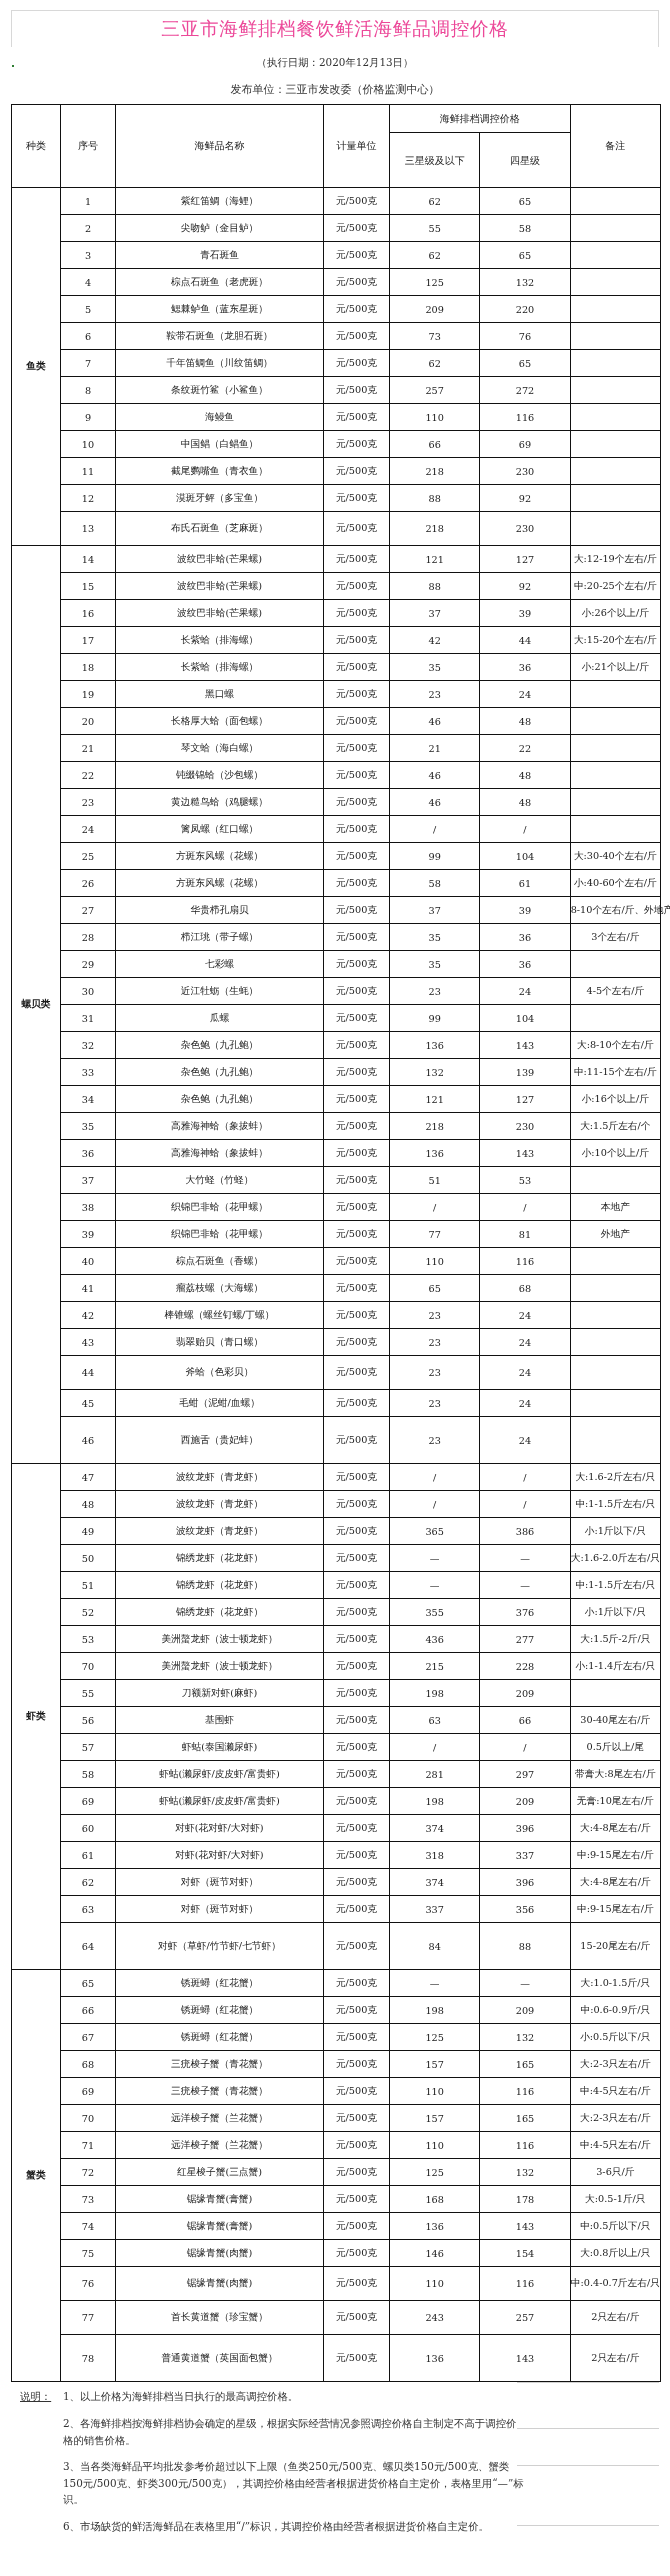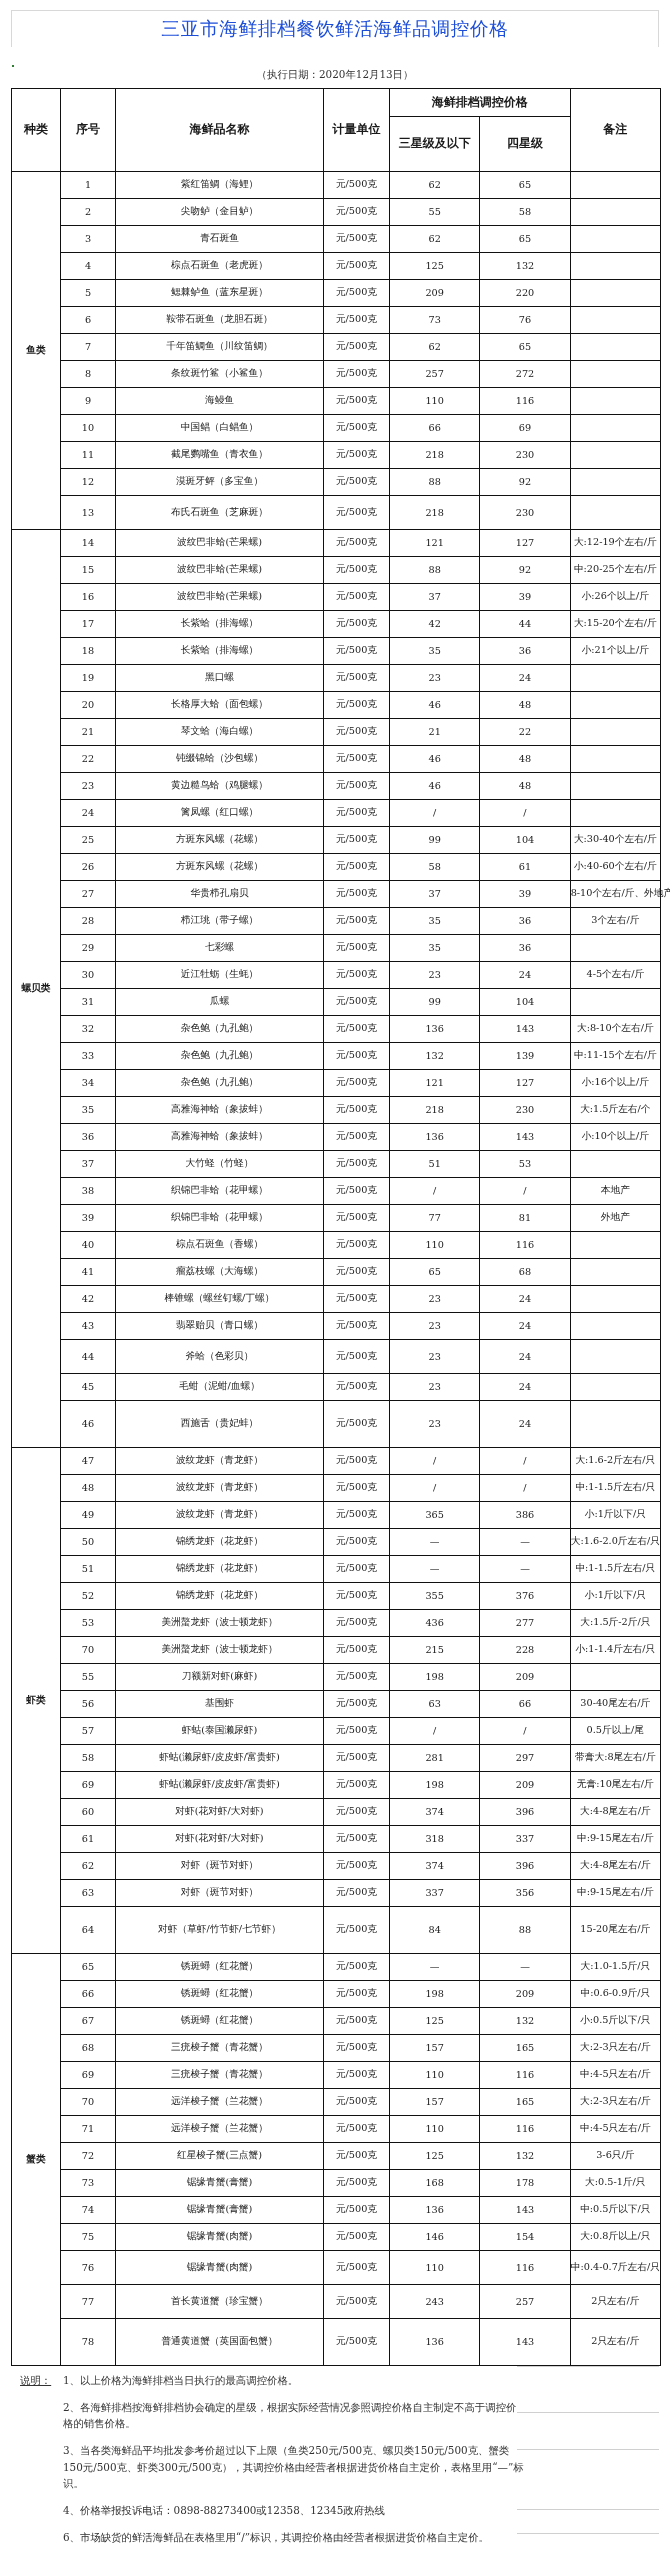--- a/index.html
+++ b/index.html
@@ -1,25 +1,25 @@
 <!DOCTYPE html>
 <html style="font-size:12px"><head>
 <meta charset="utf-8">
 <style>
   html, body { margin: 0; padding: 0; background: #ffffff; }
   body { width: 670px; font-family: "DejaVu Serif", "Liberation Serif", serif; color: #1a1a1a; }
   .page { position: relative; width: 670px; padding-top: 10.4px; }
   .title-frame { margin: 0 11px; border-top: 0.7px solid #d8d8d8; border-left: 0.7px solid #d8d8d8; border-right: 0.7px solid #d8d8d8; height: 36px; }
-  .title { text-align: center; font-size: 18.6px; line-height: 36px; letter-spacing: 0.7px; color: #1d4ed8; }
-  .subtitle { text-align: center; font-size: 10.4px; margin-top: 18px; height: 18px; line-height: 18px; color: #333; }
+  .title { text-align: center; font-size: 18.6px; line-height: 36px; letter-spacing: 0.7px; color: #ec4899; }
+  .subtitle { text-align: center; font-size: 10.4px; margin-top: 6px; height: 18px; line-height: 18px; color: #333; }
   .publisher { text-align: center; font-size: 11px; margin-top: 9px; height: 19.3px; line-height: 19.3px; color: #333; }
   .mark { position: absolute; left: 12px; top: 65px; width: 2.2px; height: 2.2px; background: #2e7d32; }
   table.prices { margin: 4.5px 0 0 11px; border-collapse: collapse; width: 650px; table-layout: fixed; }
   table.prices td, table.prices th { border: 0.7px solid #111; text-align: center; vertical-align: middle; padding: 0; font-size: 9.7px; }
-  table.prices th { font-weight: bold; font-size: 12px; }
+  table.prices th { font-weight: normal; font-size: 10px; }
   th.cat-h { width: 48px; } th.no-h { width: 54px; } th.name-h { width: 207px; } th.unit-h { width: 65px; }
   th.p3-h { width: 68px; } th.p4-h { width: 59px; }
   th.grp-h { height: 27px; font-size: 10.4px; }
   th.sub-h { height: 54px; font-size: 10.4px; line-height: 15px; }
   td.cat { font-weight: bold; font-size: 12px; }
   tr.row td { height: 26px; }
   tr.row.tall td { height: 33px; }
   tr.row.xtall td { height: 46px; }
   td.remark { font-size: 9.7px; white-space: nowrap; }
   .notes { margin: 0 11px; position: relative; font-size: 10.4px; line-height: 16.4px; color: #333; }
@@ -31,20 +31,21 @@
 </style>
 </head>
 <body>
 
 <div class="page">
   <div class="title-frame">
     <div class="title">三亚市海鲜排档餐饮鲜活海鲜品调控价格</div>
   </div>
   <div class="subtitle">（执行日期：2020年12月13日）</div>
   <div class="mark"></div>
+  <div class="publisher">发布单位：三亚市发改委（价格监测中心）</div>
 
   <table class="prices">
     <thead>
       <tr>
         <th class="cat-h" rowspan="2">种类</th>
         <th class="no-h" rowspan="2">序号</th>
         <th class="name-h" rowspan="2">海鲜品名称</th>
         <th class="unit-h" rowspan="2">计量单位</th>
         <th class="grp-h" colspan="2">海鲜排档调控价格</th>
         <th class="remark-h" rowspan="2">备注</th>
@@ -692,18 +693,17 @@
         <div class="grid-rule" style="top: 46px;"></div>
         <div class="grid-rule" style="top: 83px;"></div>
         <div class="grid-rule" style="top: 143px;"></div>
         <div class="grid-rule" style="top: 167px;"></div>
         <div class="grid-rule" style="top: 195px;"></div>
       </div>
     <span class="note-label">说明：</span>
     <div class="note first">1、以上价格为海鲜排档当日执行的最高调控价格。</div>
     <div class="note">2、各海鲜排档按海鲜排档协会确定的星级，根据实际经营情况参照调控价格自主制定不高于调控价格的销售价格。</div>
     <div class="note">3、当各类海鲜品平均批发参考价超过以下上限（鱼类250元/500克、螺贝类150元/500克、蟹类150元/500克、虾类300元/500克），其调控价格由经营者根据进货价格自主定价，表格里用“—”标识。</div>
-    <div class="note">4、价格举报投诉电话：0898-88273400或12358、12345政府热线</div>
     <div class="note">6、市场缺货的鲜活海鲜品在表格里用“/”标识，其调控价格由经营者根据进货价格自主定价。</div>
   </div>
 
 </div>
 
 
 </body></html>

